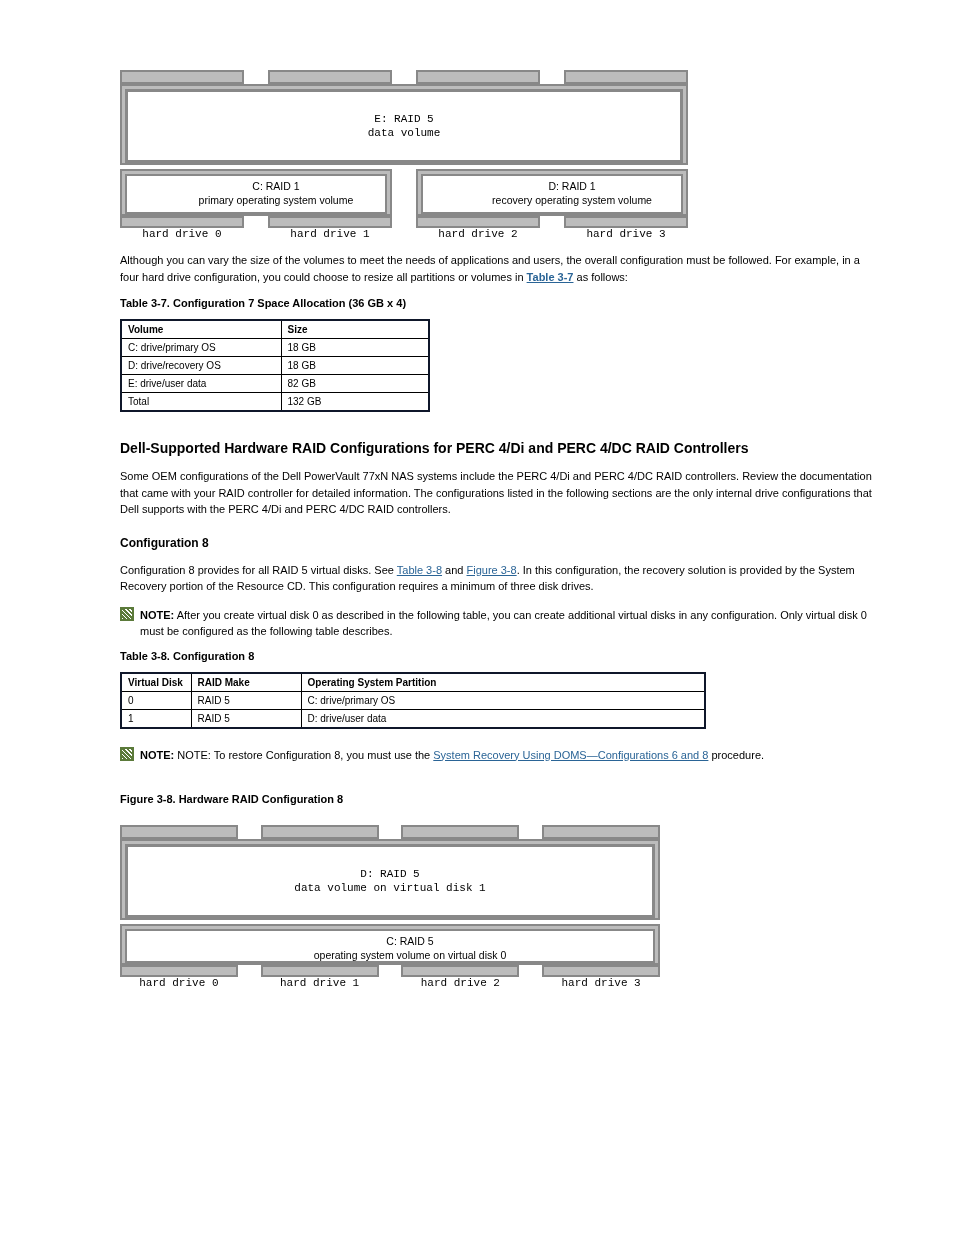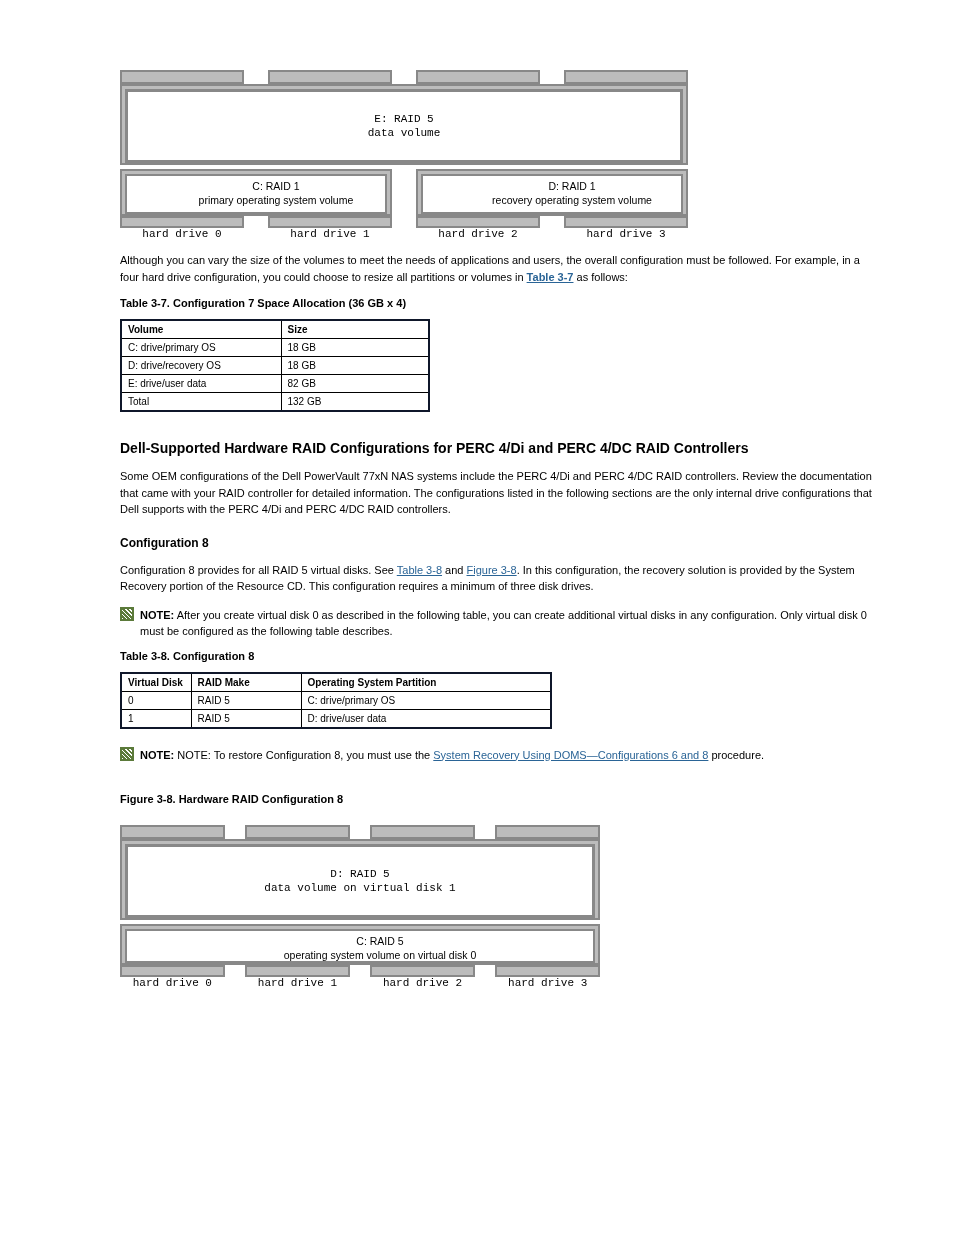--- a/index.html
+++ b/index.html
@@ -221,21 +221,21 @@
     <span>Configuration 8 provides for all RAID 5 virtual disks. See </span><a href="#" class="link">Table 3-8</a><span> and </span><a href="#" class="link">Figure 3-8</a><span>. In this configuration, the recovery solution is provided by the System Recovery portion of the Resource CD. This configuration requires a minimum of three disk drives.</span>
   </p>
 
 
   <div class="callout">
     <span class="icon-note"></span>
     <div class="txt"><span class="bold">NOTE:</span> <span>After you create virtual disk 0 as described in the following table, you can create additional virtual disks in any configuration. Only virtual disk 0 must be configured as the following table describes.</span></div>
   </div>
 
   <p class="bold">Table 3-8. Configuration 8</p>
-  <table class="data" style="width:432px">
+  <table class="data" style="width:586px">
     <tbody>
         <tr>
       <th style="width:70px">Virtual Disk</th>
       <th style="width:110px">RAID Make</th>
       <th>Operating System Partition</th>
     </tr>
     <tr>
       <td>0</td>
       <td>RAID 5</td>
       <td>C: drive/primary OS</td>
@@ -249,21 +249,21 @@
     </table>
 
   <div class="callout">
     <span class="icon-note"></span>
     <div class="txt"><span class="bold">NOTE:</span> <span>NOTE: To restore Configuration 8, you must use the </span><a href="#" class="link">System Recovery Using DOMS—Configurations 6 and 8</a><span> procedure.</span></div>
   </div>
 
   <p class="figcap">Figure 3-8. Hardware RAID Configuration 8</p>
 
   <div class="fig-wrap" style="margin-top:4px">
-    <table class="diagram" style="width:480px">
+    <table class="diagram" style="width:540px">
       <tbody>
           <tr>
         <td style="width:82px">
               <div class="drive-top"></div>
             </td>
         <td class="gap"></td>
         <td style="width:82px">
               <div class="drive-top"></div>
             </td>
         <td class="gap"></td>

